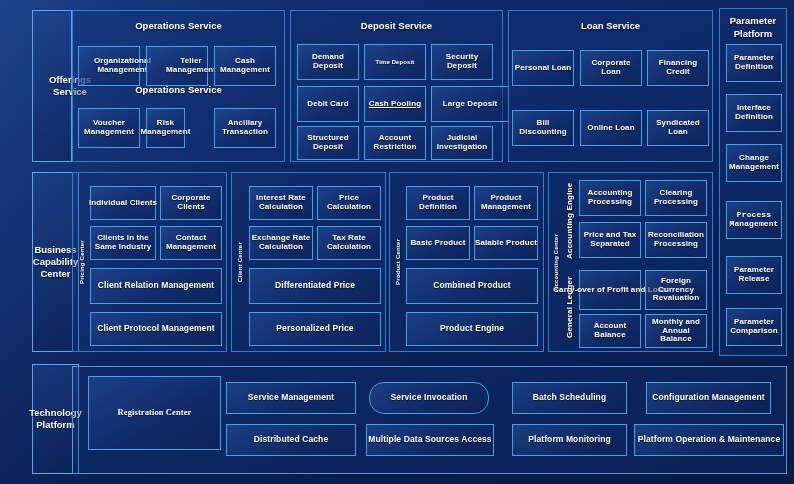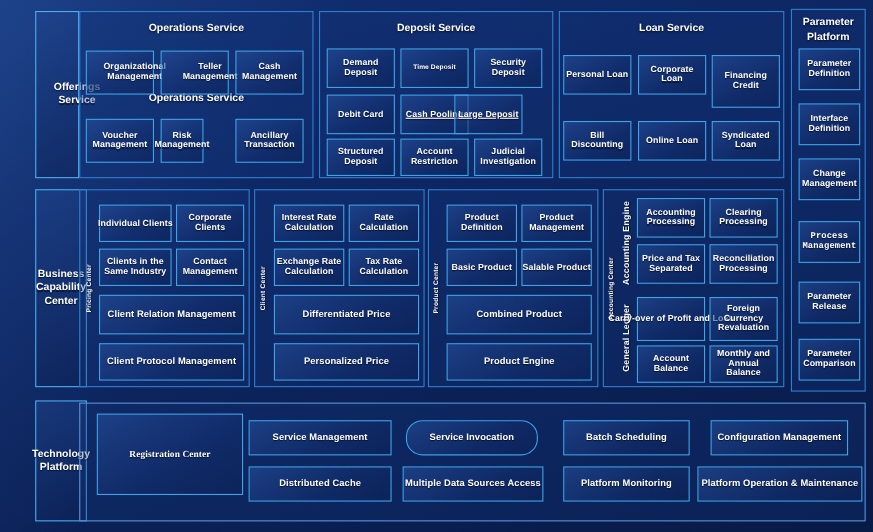--- a/index.html
+++ b/index.html
@@ -111,32 +111,32 @@
 
   <div class="grp" style="left:290px; top:10px; width:213px; height:152px;"></div>
   <div class="sect-title" style="left:290px; top:20px; width:213px;">Deposit Service</div>
 
   <div class="bx f8" style="left:297px; top:44px; width:62px; height:36px;">Demand Deposit</div>
   <div class="bx f6" style="left:364px; top:44px; width:62px; height:36px;">Time Deposit</div>
   <div class="bx f8" style="left:431px; top:44px; width:62px; height:36px;">Security Deposit</div>
 
   <div class="bx f8" style="left:297px; top:86px; width:62px; height:36px;">Debit Card</div>
   <div class="bx f8" style="left:364px; top:86px; width:62px; height:36px;text-decoration:underline;">Cash Pooling</div>
-  <div class="bx f8" style="left:413px; top:86px; width:62px; height:36px;text-decoration:underline;">Large Deposit</div>
+  <div class="bx f8" style="left:431px; top:86px; width:78px; height:36px;">Large Deposit</div>
 
   <div class="bx f8" style="left:297px; top:126px; width:62px; height:34px;">Structured Deposit</div>
   <div class="bx f8" style="left:364px; top:126px; width:62px; height:34px;">Account Restriction</div>
   <div class="bx f8" style="left:431px; top:126px; width:62px; height:34px;">Judicial Investigation</div>
 
   <div class="grp" style="left:508px; top:10px; width:205px; height:152px;"></div>
   <div class="sect-title" style="left:508px; top:20px; width:205px;">Loan Service</div>
 
   <div class="bx f8" style="left:512px; top:50px; width:62px; height:36px;">Personal Loan</div>
   <div class="bx f8" style="left:580px; top:50px; width:62px; height:36px;">Corporate Loan</div>
-  <div class="bx f8" style="left:647px; top:50px; width:62px; height:48px;">Financing Credit</div>
+  <div class="bx f8" style="left:647px; top:50px; width:62px; height:36px;">Financing Credit</div>
 
   <div class="bx f8" style="left:512px; top:110px; width:62px; height:36px;">Bill Discounting</div>
   <div class="bx f8" style="left:580px; top:110px; width:62px; height:36px;">Online Loan</div>
   <div class="bx f8" style="left:647px; top:110px; width:62px; height:36px;">Syndicated Loan</div>
 
   <div class="grp" style="left:719px; top:8px; width:68px; height:348px;"></div>
   <div class="sect-title" style="left:719px; top:14px; width:68px; line-height:1.4;">
     <div>Parameter</div>
     <div>Platform</div>
   </div>
@@ -155,21 +155,21 @@
   <div class="bx f8" style="left:160px; top:186px; width:62px; height:34px;">Corporate Clients</div>
   <div class="bx f8" style="left:90px; top:226px; width:66px; height:34px;">Clients in the Same Industry</div>
   <div class="bx f8" style="left:160px; top:226px; width:62px; height:34px;">Contact Management</div>
   <div class="bx f85" style="left:90px; top:268px; width:132px; height:36px;">Client Relation Management</div>
   <div class="bx f85" style="left:90px; top:312px; width:132px; height:34px;">Client Protocol Management</div>
 
   <div class="grp" style="left:231px; top:172px; width:155px; height:180px;"></div>
   <div class="vlabel f6" style="left:234px; top:172px; width:11px; height:180px;">Client Center</div>
 
   <div class="bx f8" style="left:249px; top:186px; width:64px; height:34px;">Interest Rate Calculation</div>
-  <div class="bx f8" style="left:317px; top:186px; width:64px; height:34px;">Rate Calculation</div>
+  <div class="bx f8" style="left:317px; top:186px; width:64px; height:34px;">Price Calculation</div>
   <div class="bx f8" style="left:249px; top:226px; width:64px; height:34px;">Exchange Rate Calculation</div>
   <div class="bx f8" style="left:317px; top:226px; width:64px; height:34px;">Tax Rate Calculation</div>
   <div class="bx f85" style="left:249px; top:268px; width:132px; height:36px;">Differentiated Price</div>
   <div class="bx f85" style="left:249px; top:312px; width:132px; height:34px;">Personalized Price</div>
 
   <div class="grp" style="left:389px; top:172px; width:155px; height:180px;"></div>
   <div class="vlabel f6" style="left:392px; top:172px; width:11px; height:180px;">Product Center</div>
 
   <div class="bx f8" style="left:406px; top:186px; width:64px; height:34px;">Product Definition</div>
   <div class="bx f8" style="left:474px; top:186px; width:64px; height:34px;">Product Management</div>

